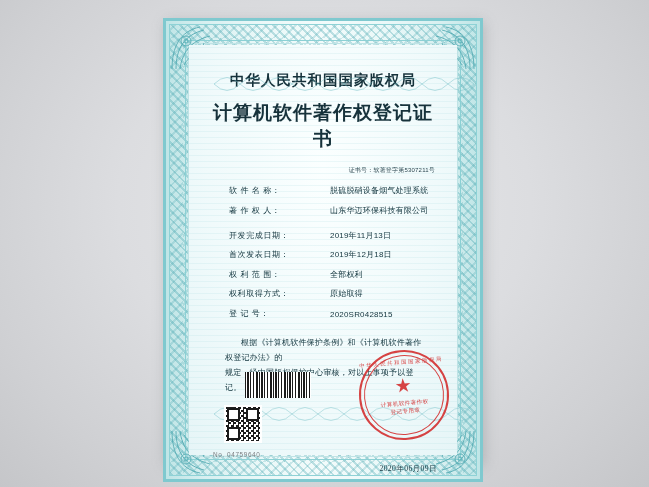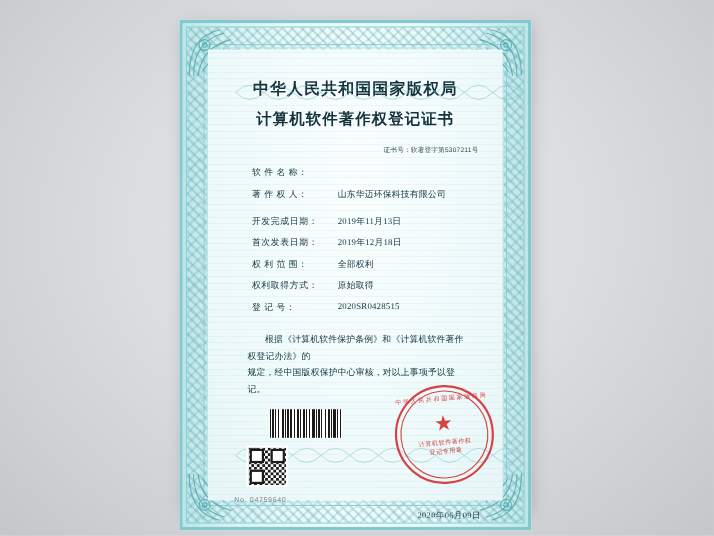--- a/index.html
+++ b/index.html
@@ -117,45 +117,46 @@
     font-family: "Liberation Serif", serif;
     font-size: 14.5px;
     font-weight: bold;
     color: #16323b;
     letter-spacing: 1px;
     margin-top: 12px;
   }
   .title-sub {
     text-align: center;
     font-family: "Liberation Serif", serif;
-    font-size: 14px;
+    font-size: 19px;
     font-weight: bold;
     color: #16323b;
     letter-spacing: 1px;
     margin-top: 10px;
   }
   .cert-no {
     text-align: right;
     font-size: 6px;
     color: #2b4750;
     margin-top: 14px;
     padding-right: 2px;
     letter-spacing: 0.2px;
   }
   .fields {
     margin-top: 10px;
     padding-left: 20px;
   }
   .field-row {
     display: flex;
-    align-items: flex-start;
+    align-items: flex-end;
     margin-bottom: 8.5px;
     font-size: 8px;
     color: #10333c;
-    font-family: Liberation Serif, serif;
+    font-family: Liberation Sans, sans-serif;
+    gap: 23px;
   }
   .field-label {
     width: 78px;
     flex: 0 0 78px;
     letter-spacing: 2.4px;
     white-space: nowrap;
   }
   .field-label.tight {
     letter-spacing: 0.6px;
   }
@@ -348,20 +349,21 @@
       </g>
     </svg>
 
     <div class="title-main">中华人民共和国国家版权局</div>
     <div class="title-sub">计算机软件著作权登记证书</div>
     <div class="cert-no">证书号：软著登字第5307211号</div>
 
     <div class="fields">
       <div class="field-row">
         <div class="field-label tight">软 件 名 称：</div>
+        <div class="field-value">脱硫脱硝设备烟气处理系统</div>
       </div>
       <div class="field-row">
         <div class="field-label tight">著 作 权 人：</div>
         <div class="field-value">山东华迈环保科技有限公司</div>
       </div>
       <div class="field-row" style="margin-top:14px">
         <div class="field-label tight">开发完成日期：</div>
         <div class="field-value">2019年11月13日</div>
       </div>
       <div class="field-row">

